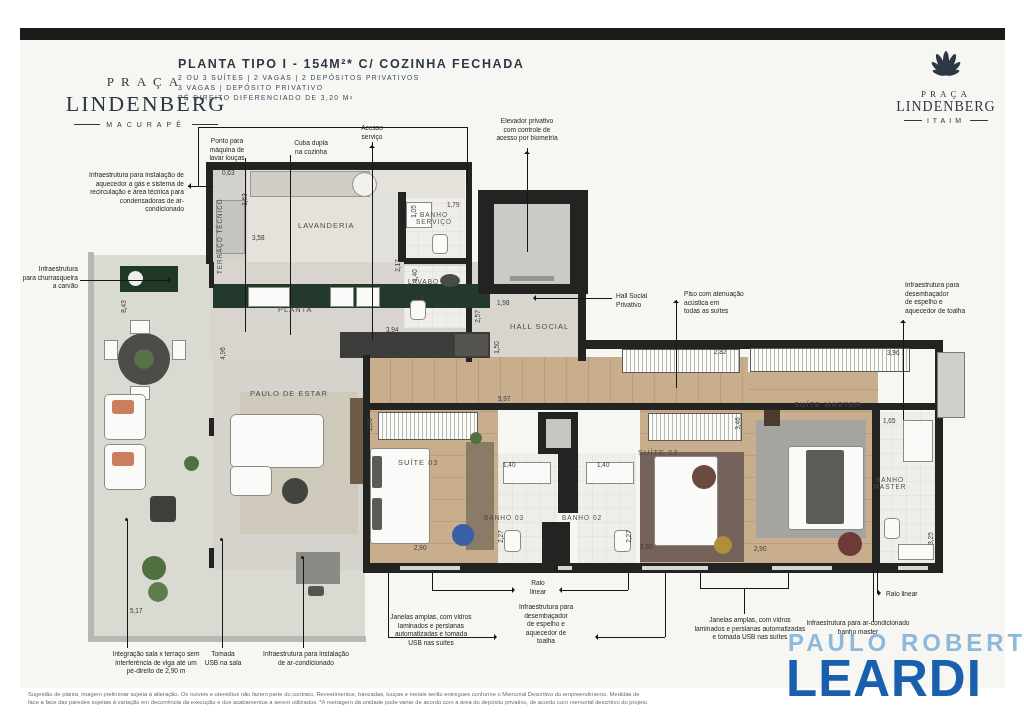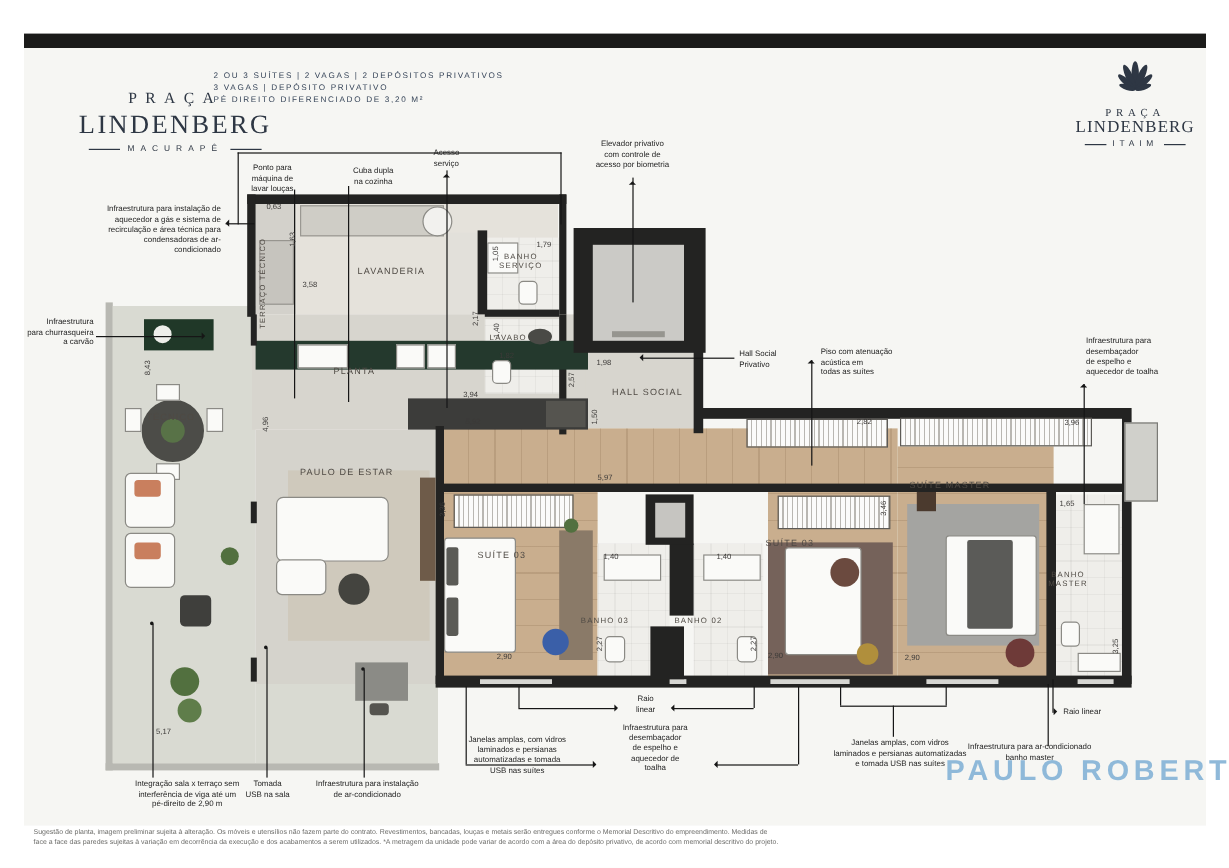--- a/index.html
+++ b/index.html
@@ -59,20 +59,21 @@
     <div class="l1">PRAÇA</div>
     <div class="l2">LINDENBERG</div>
     <div class="l3">
         <span class="hline"></span>
         <span>MACURAPÊ</span>
         <span class="hline"></span>
       </div>
   </div>
 
   <div class="a titleblk">
+    <div class="t">PLANTA TIPO I - 154M²* C/ COZINHA FECHADA</div>
     <div class="s">2 OU 3 SUÍTES | 2 VAGAS | 2 DEPÓSITOS PRIVATIVOS</div>
     <div class="s">3 VAGAS | DEPÓSITO PRIVATIVO</div>
     <div class="s">PÉ DIREITO DIFERENCIADO DE 3,20 M²</div>
   </div>
 
   <div class="a logoR">
     <svg class="fan" viewBox="0 0 42 40">
       <g fill="#2e3744">
         <ellipse cx="21" cy="17" rx="3.2" ry="12"></ellipse>
         <ellipse cx="21" cy="17" rx="3" ry="11" transform="rotate(24 21 29)"></ellipse>
@@ -296,21 +297,21 @@
 SERVIÇO</div>
   <div class="a room" style="left:278px;top:305px">PLANTA</div>
   <div class="a room" style="left:408px;top:278px;font-size:6.5px">LAVABO</div>
   <div class="a room" style="left:510px;top:322px">HALL SOCIAL</div>
   <div class="a room" style="left:122px;top:343px">TÉCNICO</div>
   <div class="a room" style="left:250px;top:389px">PAULO DE ESTAR</div>
   <div class="a room" style="left:398px;top:458px">SUÍTE 03</div>
   <div class="a room" style="left:484px;top:514px;font-size:6.5px">BANHO 03</div>
   <div class="a room" style="left:562px;top:514px;font-size:6.5px">BANHO 02</div>
   <div class="a room" style="left:638px;top:448px">SUÍTE 03</div>
-  <div class="a room" style="left:758px;top:400px">SUÍTE MASTER</div>
+  <div class="a room" style="left:794px;top:400px">SUÍTE MASTER</div>
   <div class="a room" style="left:862px;top:476px;width:56px;font-size:6.5px">BANHO
 MASTER</div>
 
   <div class="a ann c" style="left:196px;top:137px;width:62px">Ponto para
 máquina de
 lavar louças</div>
   <div class="a ann c" style="left:281px;top:139px;width:60px">Cuba dupla
 na cozinha</div>
   <div class="a ann c" style="left:348px;top:124px;width:48px">Acesso
 serviço</div>
@@ -356,13 +357,14 @@
 e tomada USB nas suítes</div>
   <div class="a ann" style="left:886px;top:590px;width:50px">Raio linear</div>
   <div class="a ann c" style="left:798px;top:619px;width:120px;z-index:1">Infraestrutura para ar-condicionado
 banho master</div>
 
   <div class="a legal">
     <div>Sugestão de planta, imagem preliminar sujeita à alteração. Os móveis e utensílios não fazem parte do contrato. Revestimentos, bancadas, louças e metais serão entregues conforme o Memorial Descritivo do empreendimento. Medidas de</div>
     <div>face a face das paredes sujeitas à variação em decorrência da execução e dos acabamentos a serem utilizados. *A metragem da unidade pode variar de acordo com a área do depósito privativo, de acordo com memorial descritivo do projeto.</div>
   </div>
   <div class="a brandTop" style="color:#8fb9d9">PAULO ROBERTO</div>
+  <div class="a brandMain" style="color:#1a5fae">LEARDI</div>
 </div>
 
 </body></html>

